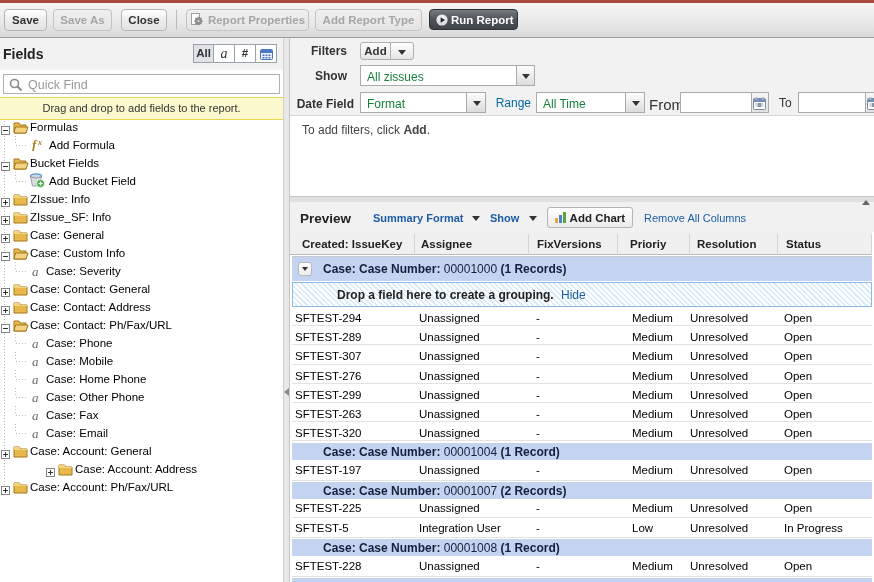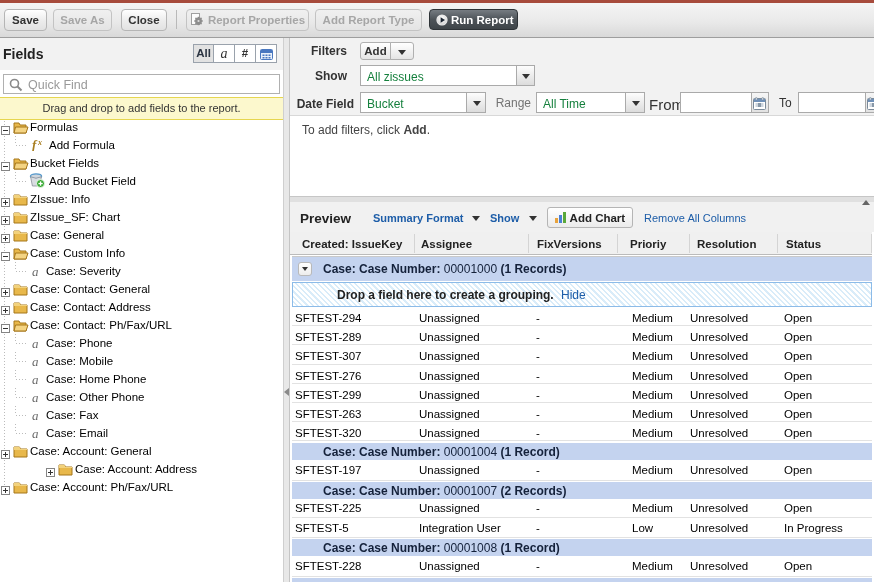--- a/index.html
+++ b/index.html
@@ -186,21 +186,21 @@
 <div class="trow" style="left:0; top:90px; width:283px;">
           <span class="ticon" style="left:1px; top:4px;"><svg width="9" height="9" viewBox="0 0 9 9">
               <rect x="0.5" y="0.5" width="8" height="8" fill="#fff" stroke="#848484"></rect>
               <rect x="2" y="4" width="5" height="1" fill="#333"></rect>
               <rect x="4" y="2" width="1" height="5" fill="#333"></rect>
             </svg></span>
           <span class="ticon" style="left:13px; top:3px;"><svg width="16" height="13" viewBox="0 0 16 13">
               <path d="M1 3 L1 12 L14 12 L14 4 L7.5 4 L6.5 2 L1 2 Z" fill="#e8b84b" stroke="#a5761b" stroke-width="1"></path>
               <path d="M1 5 L14 5 L14 4 L7.5 4 L6.5 2 L1 2 Z" fill="#f2d27d" stroke="none"></path>
             </svg></span>
-          <span class="lbl" style="left:30px;">ZIssue_SF: Chart</span>
+          <span class="lbl" style="left:30px;">ZIssue_SF: Info</span>
         </div>
 <div class="trow" style="left:0; top:108px; width:283px;">
           <span class="ticon" style="left:1px; top:4px;"><svg width="9" height="9" viewBox="0 0 9 9">
               <rect x="0.5" y="0.5" width="8" height="8" fill="#fff" stroke="#848484"></rect>
               <rect x="2" y="4" width="5" height="1" fill="#333"></rect>
               <rect x="4" y="2" width="1" height="5" fill="#333"></rect>
             </svg></span>
           <span class="ticon" style="left:13px; top:3px;"><svg width="16" height="13" viewBox="0 0 16 13">
               <path d="M1 3 L1 12 L14 12 L14 4 L7.5 4 L6.5 2 L1 2 Z" fill="#e8b84b" stroke="#a5761b" stroke-width="1"></path>
               <path d="M1 5 L14 5 L14 4 L7.5 4 L6.5 2 L1 2 Z" fill="#f2d27d" stroke="none"></path>
@@ -360,26 +360,26 @@
 <div style="position:absolute; left:100px; top:4px; width:24px; height:18px; border:1px solid #b0b0b0; border-radius:0 3px 3px 0; background:linear-gradient(#fff,#e5e5e5);">
         <div class="tri-d" style="left:7px; top:7px;"></div>
       </div>
 <div class="combo" style="left:70px; top:27px; width:157px;">
         <span class="ctext" style="font-size:12px;">All zissues</span>
       </div>
       <div class="carrow" style="left:226px; top:27px; width:19px;">
         <div class="tri-d" style="left:5px; top:8px;"></div>
       </div>
 <div class="combo" style="left:70px; top:54px; width:107px;">
-        <span class="ctext" style="font-size:12px;">Bucket</span>
+        <span class="ctext" style="font-size:12px;">Format</span>
       </div>
       <div class="carrow" style="left:176px; top:54px; width:20px;">
         <div class="tri-d" style="left:6px; top:8px;"></div>
       </div>
-<div style="position:absolute; left:160px; top:58px; width:81px; text-align:right; font-size:12px; color:#737373;">Range</div>
+<div style="position:absolute; left:160px; top:58px; width:81px; text-align:right; font-size:12px; color:#0369a1;">Range</div>
 <div class="combo" style="left:246px; top:54px; width:90px;">
         <span class="ctext" style="font-size:12px;">All Time</span>
       </div>
       <div class="carrow" style="left:335px; top:54px; width:20px;">
         <div class="tri-d" style="left:6px; top:8px;"></div>
       </div>
 <div style="position:absolute; left:359px; top:58px; font-size:15px; color:#333;">From</div>
 <div style="position:absolute; left:390px; top:54px; width:72px; height:21px; border:1px solid #aaa; background:#fff;"></div>
       <div style="position:absolute; left:462px; top:54px; width:17px; height:21px; border:1px solid #aaa; border-left:none; background:linear-gradient(#f6f6f6,#e2e2e2);">
         <span style="position:absolute; left:1px; top:3px;"><svg width="13" height="13" viewBox="0 0 13 13">

